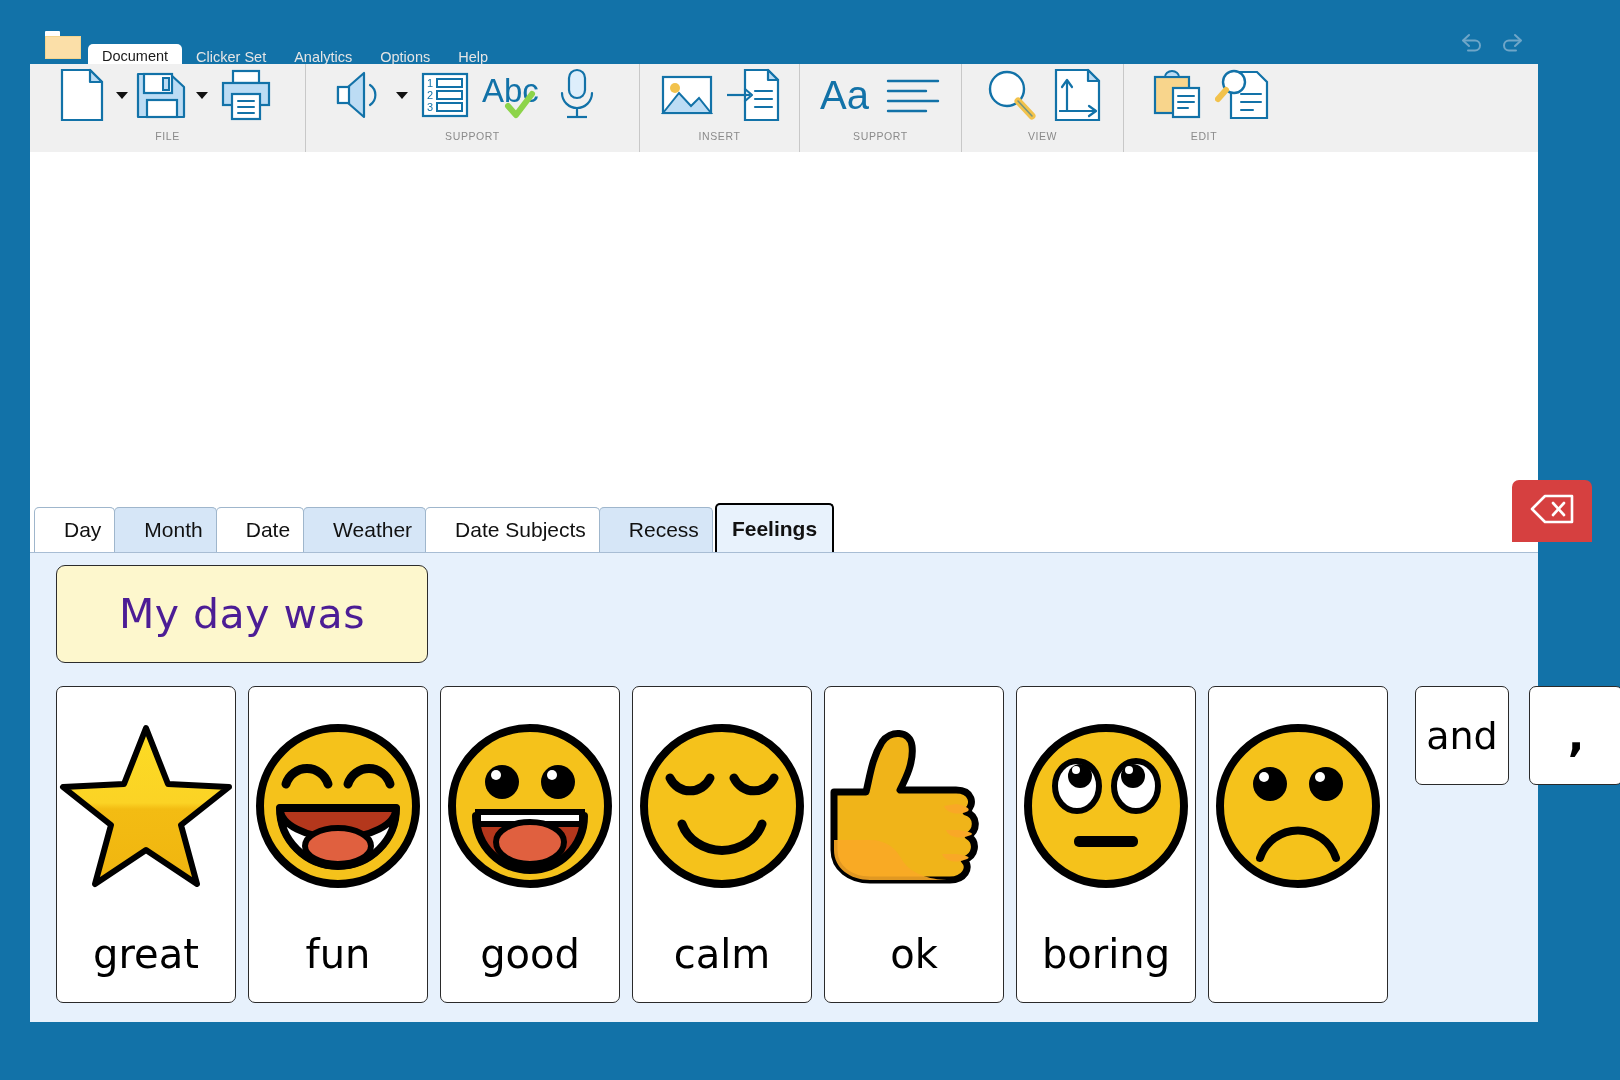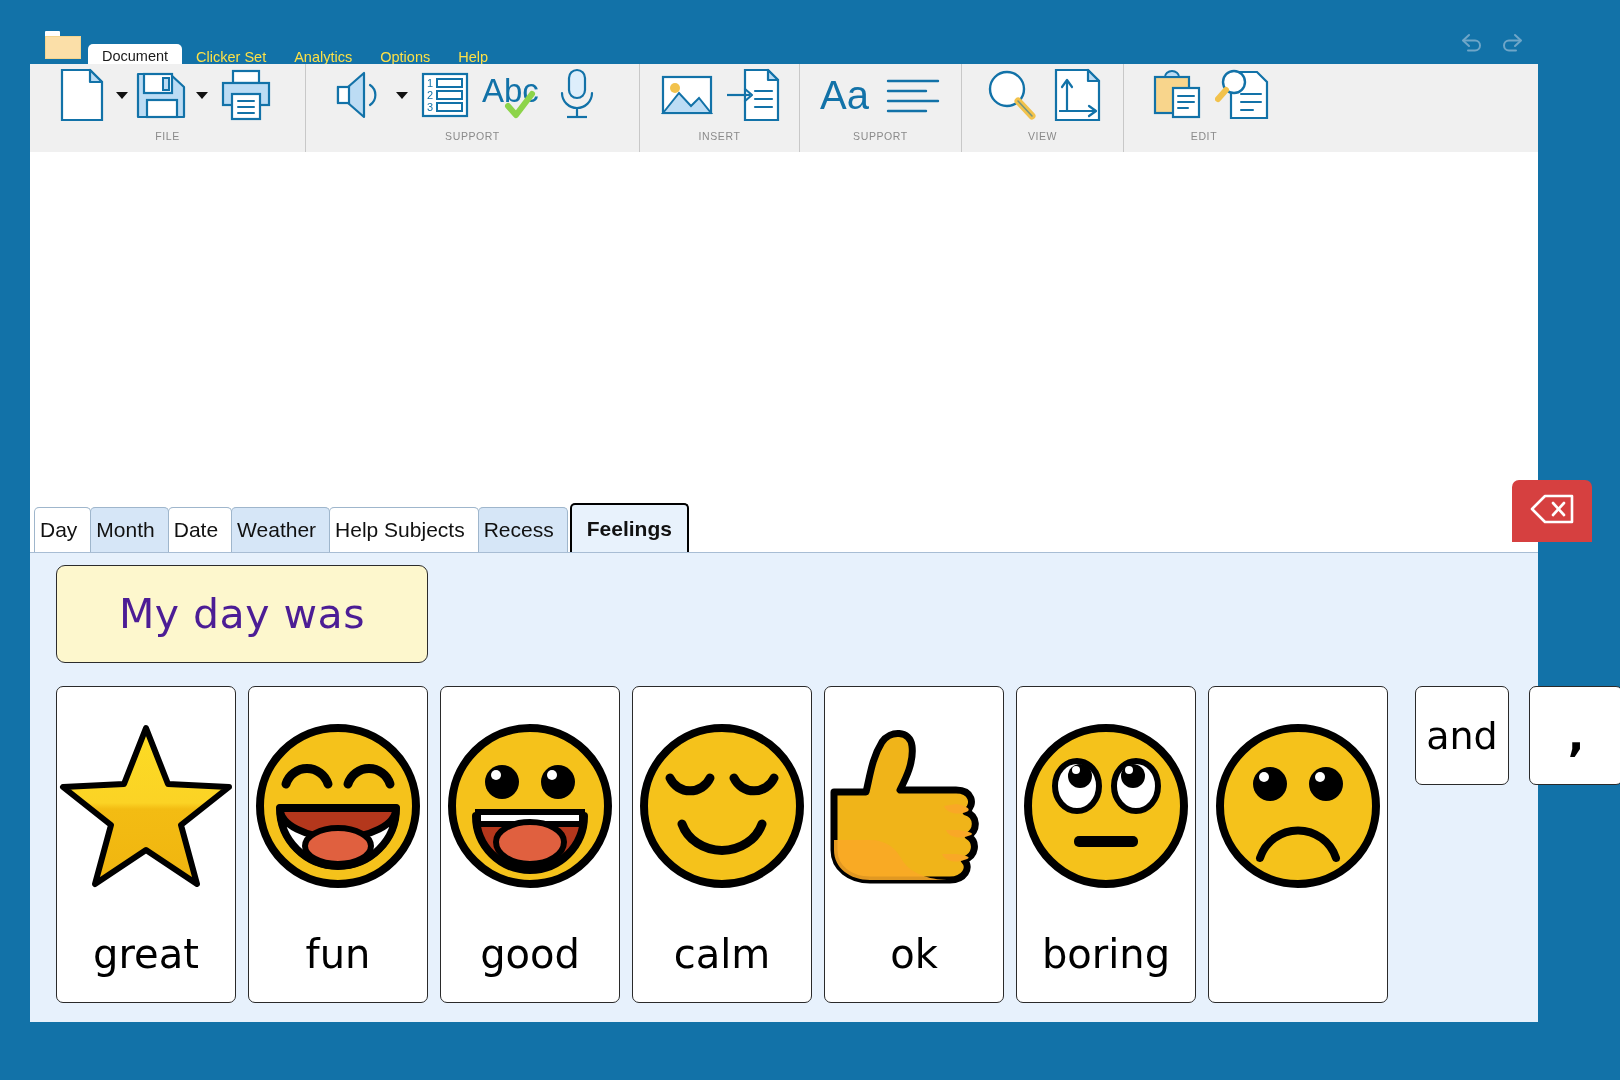--- a/index.html
+++ b/index.html
@@ -28,21 +28,21 @@
     position: absolute; left: 0; top: 0; width: 15px; height: 6px;
     background: #fff; border-radius: 1px 1px 0 0;
   }
   #folder-icon .body {
     position: absolute; left: 0; top: 5px; width: 36px; height: 23px;
     background: #fbdfa8; border: 1px solid #f3d48e;
   }
 
   .menu-tabs { position: absolute; left: 88px; top: 42px; height: 28px; display: flex; align-items: flex-end; }
   .menu-tab {
-    font-size: 14.5px; color: #fde047; padding: 5px 14px 6px 14px; line-height: 1;
+    font-size: 14.5px; color: #e5e5e5; padding: 5px 14px 6px 14px; line-height: 1;
     white-space: nowrap; cursor: default;
   }
   .menu-tab.active {
     background: #ffffff; color: #1a1a1a;
     border-radius: 5px 5px 0 0; padding-bottom: 7px;
     font-weight: 400;
   }
 
   #undo-redo { position: absolute; right: 95px; top: 32px; display: flex; gap: 14px; }
   #undo-redo svg { display: block; }
@@ -86,21 +86,21 @@
   }
 
   
   #tabstrip {
     position: absolute; left: 30px; top: 497px; width: 1508px; height: 55px;
     background: #ffffff;
   }
   #tabstrip-inner { position: absolute; left: 4px; bottom: 0; display: flex; align-items: flex-end; }
   .gridtab {
     font-size: 21px; color: #111; line-height: 1;
-    padding: 11px 13px 12px 5px;
+    padding: 11px 13px 12px 29px;
     border: 1px solid #9fb6cc; border-bottom: none;
     border-radius: 5px 5px 0 0;
     margin-right: -1px;
     background: #ffffff;
     white-space: nowrap; cursor: default;
     position: relative;
   }
   .gridtab.alt { background: #d6e6f7; }
   .gridtab.active {
     background: #e8f2fc;
@@ -394,21 +394,21 @@
   <div id="docarea">
     <span></span>
   </div>
 
   <div id="tabstrip">
     <div id="tabstrip-inner">
       <div class="gridtab">Day</div>
       <div class="gridtab alt">Month</div>
       <div class="gridtab">Date</div>
       <div class="gridtab alt">Weather</div>
-      <div class="gridtab">Help Subjects</div>
+      <div class="gridtab">Date Subjects</div>
       <div class="gridtab alt">Recess</div>
       <div class="gridtab active">Feelings</div>
     </div>
   </div>
 
   <div id="delete-btn">
     <span>
       <svg width="46" height="32" viewBox="0 0 46 32">
         <path d="M16 3 H43 V29 H16 L3 16 Z" fill="none" stroke="#ffffff" stroke-width="2.6" stroke-linejoin="round"></path>
         <g stroke="#ffffff" stroke-width="2.6" stroke-linecap="round">

